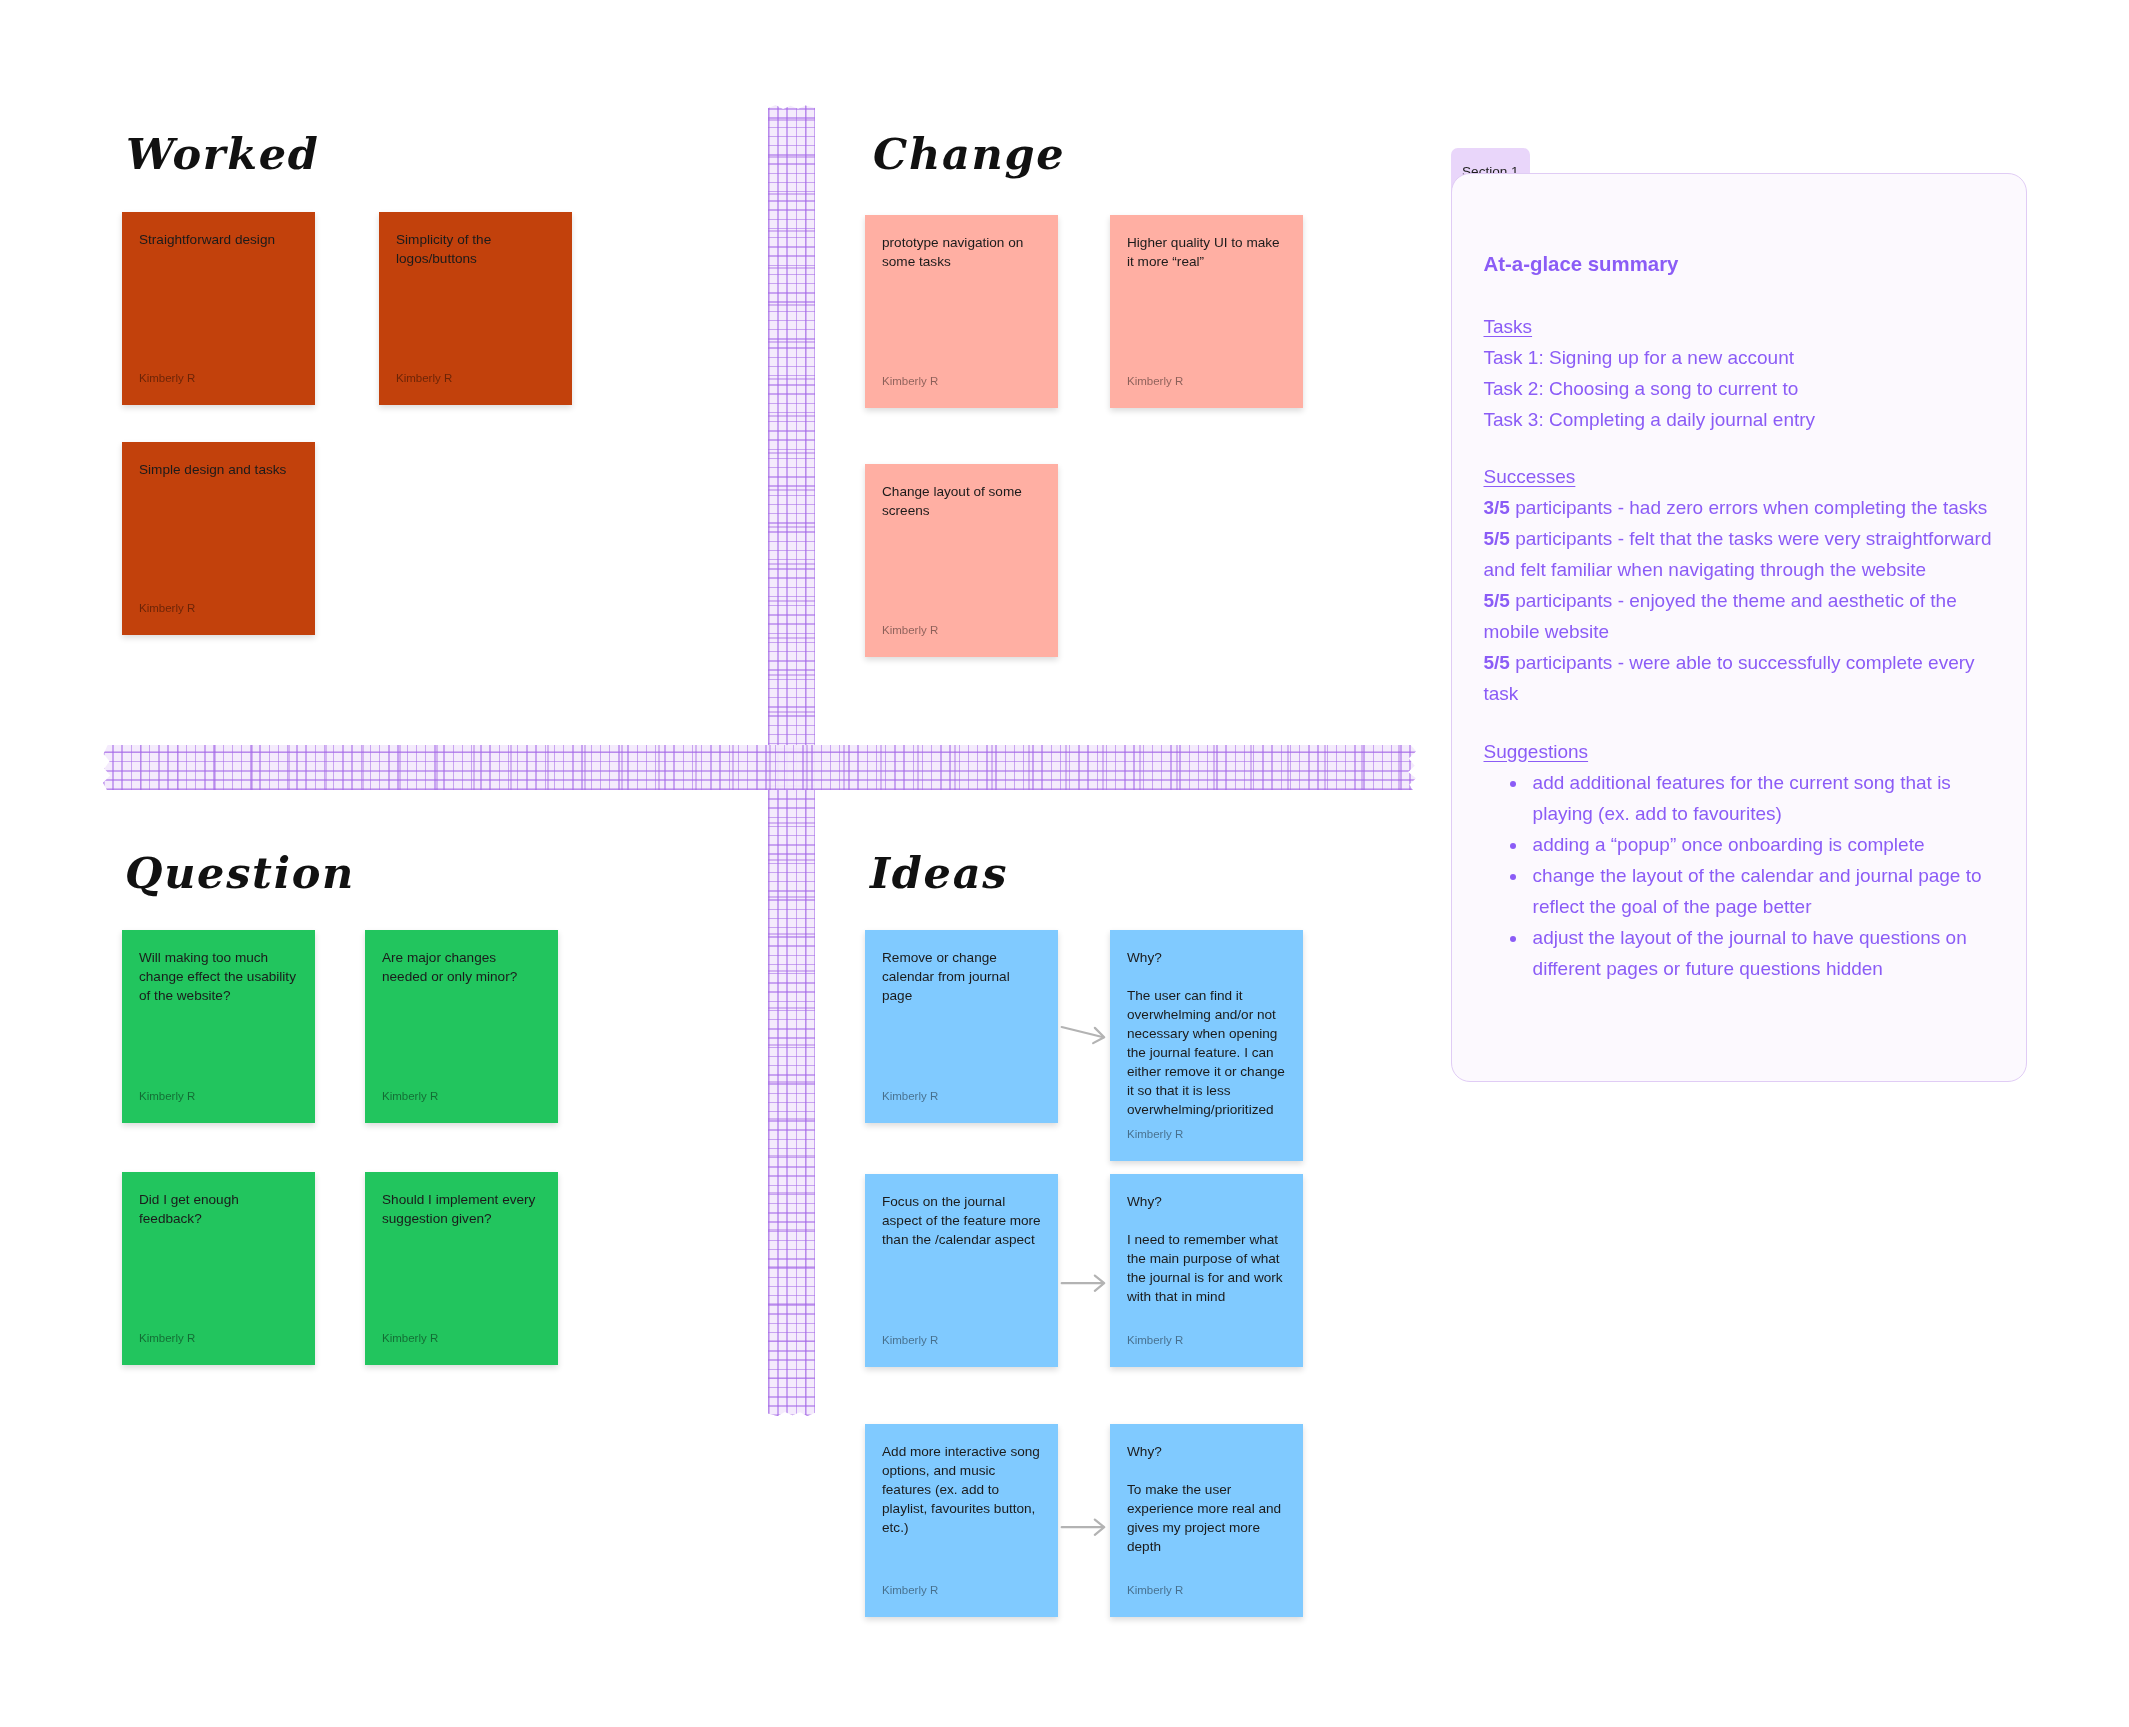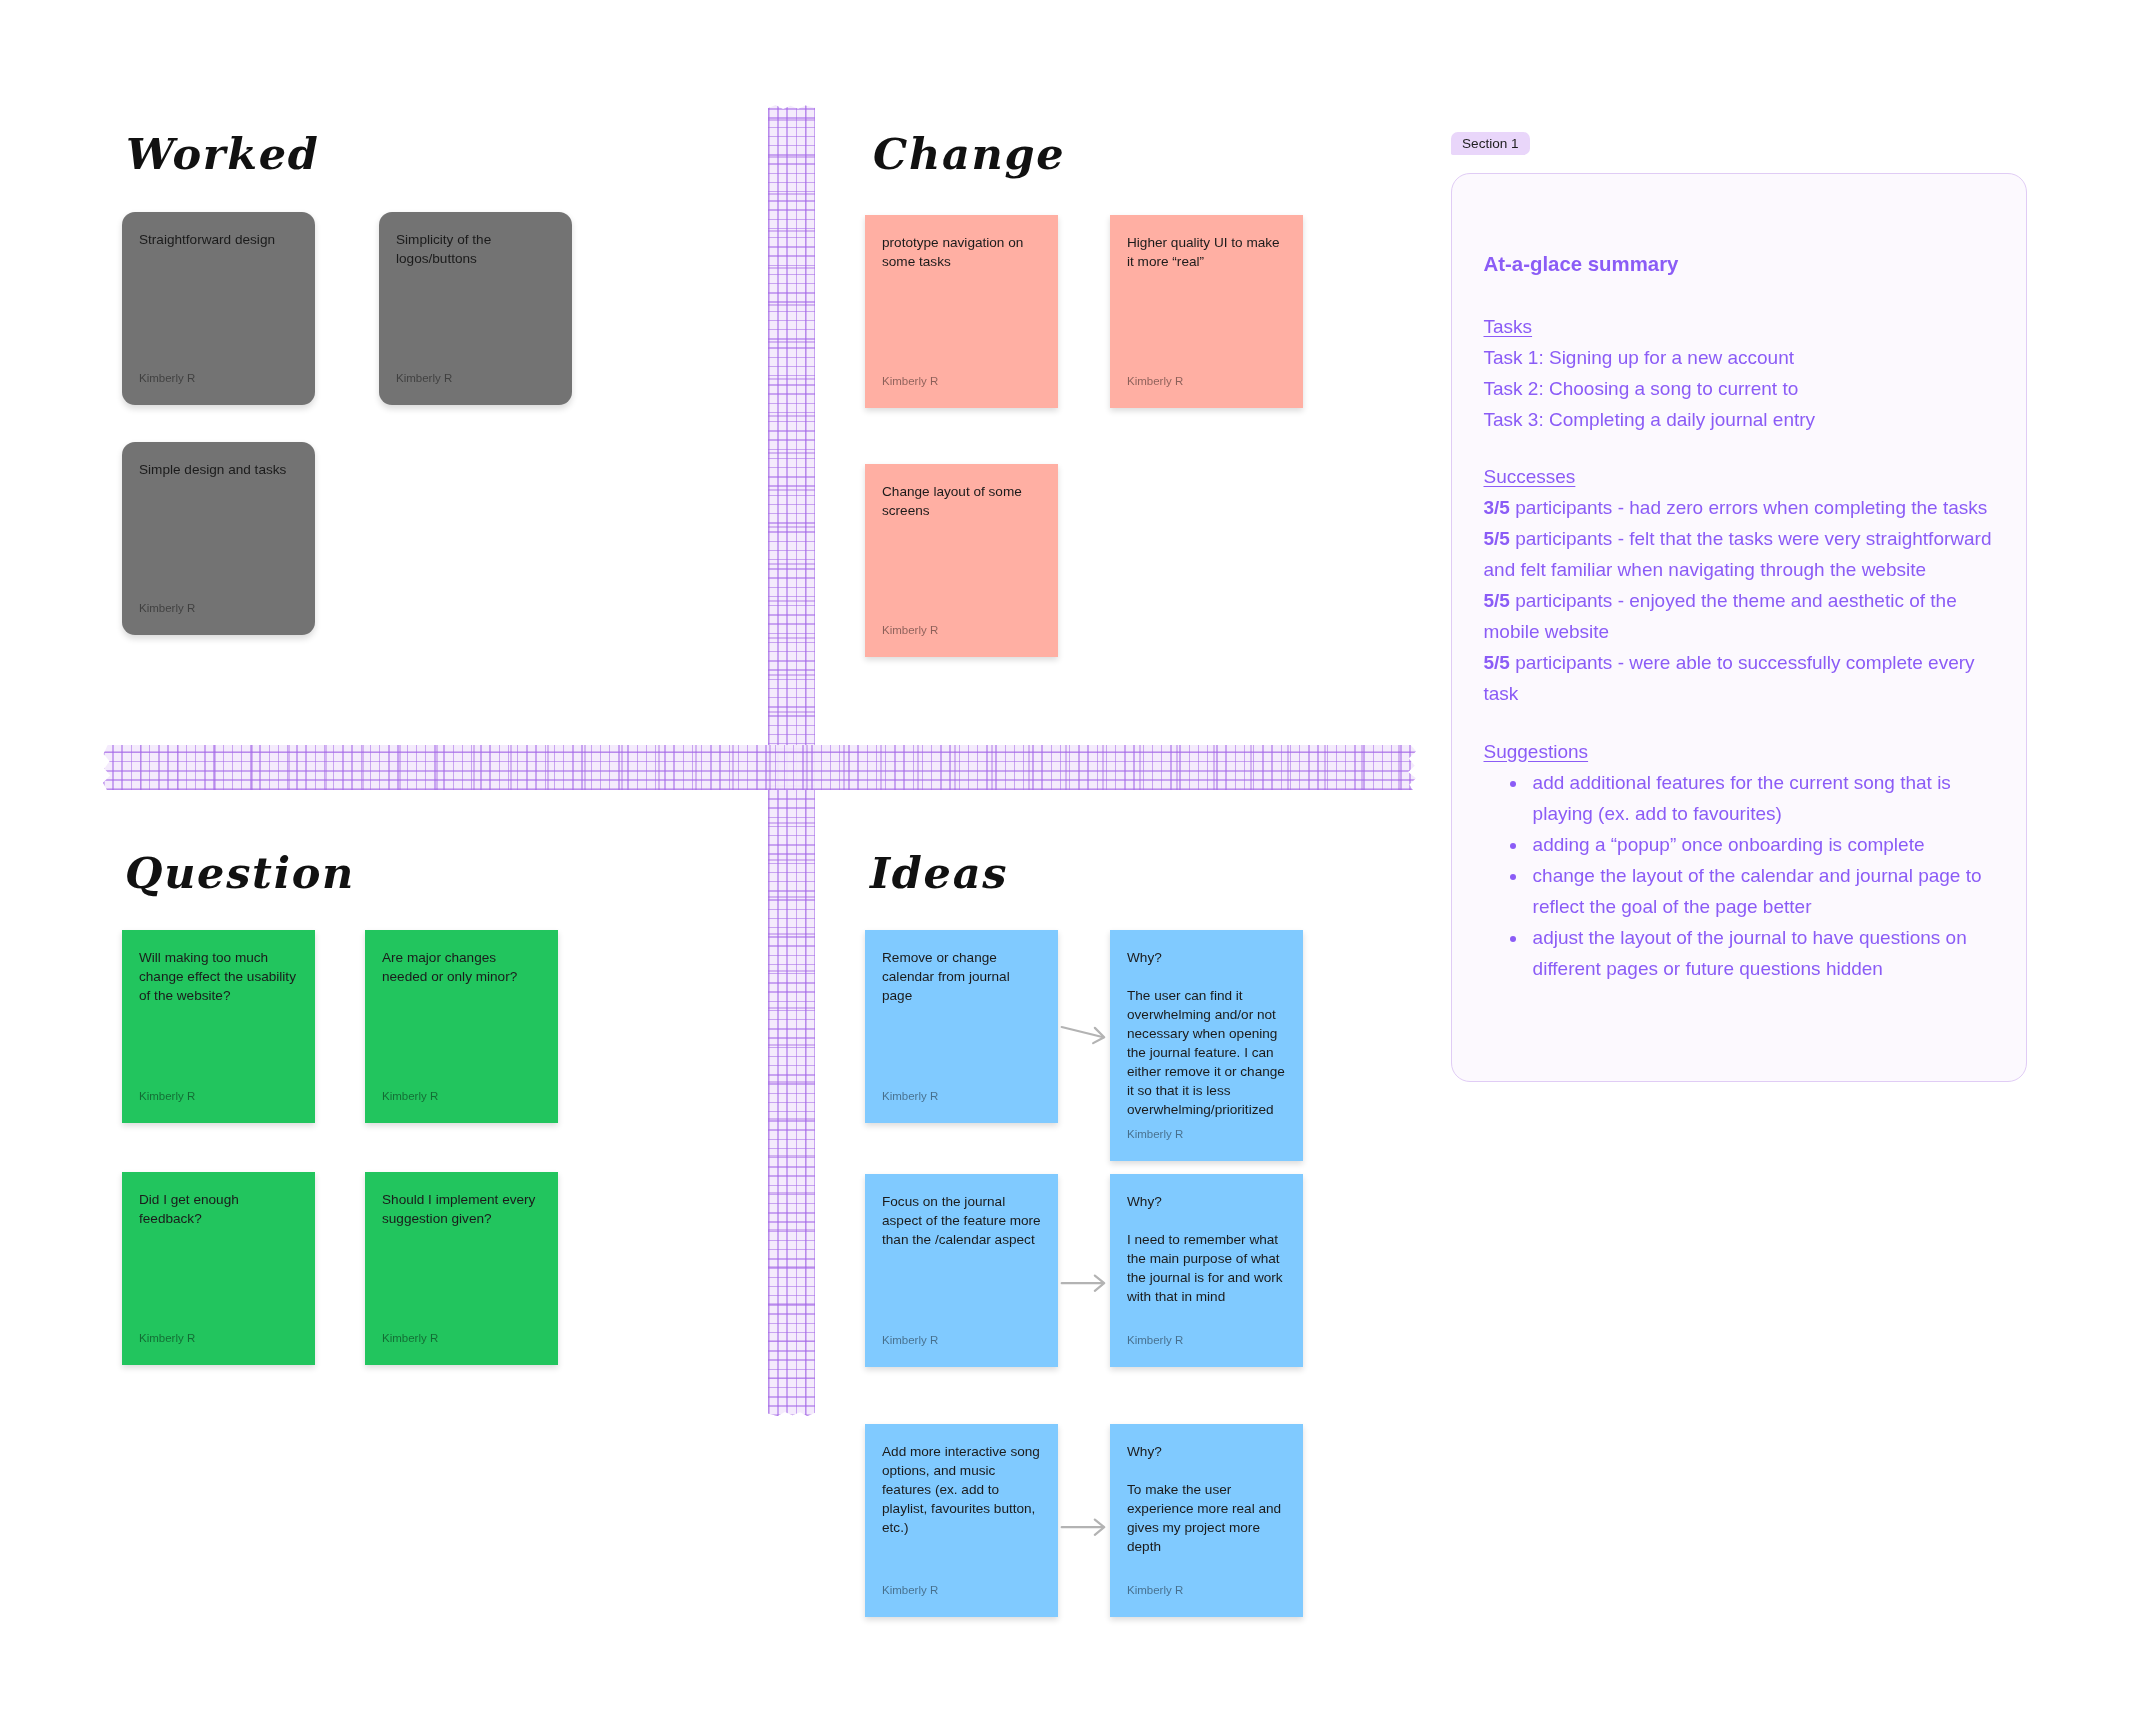--- a/index.html
+++ b/index.html
@@ -34,32 +34,32 @@
   .sticky{
     position:absolute;width:193px;height:193px;box-sizing:border-box;
     padding:18px 17px;box-shadow:0 3.4px 6px rgba(0,0,0,0.14);
   }
   .sticky .txt{
     font-size:13.6px;line-height:19px;color:#1b1b1b;white-space:pre-line;
   }
   .sticky .author{
     position:absolute;left:17px;bottom:21px;font-size:11.5px;color:rgba(0,0,0,0.45);margin-top:39px;
   }
-  .green{background:#737373;border-radius:13px;}
+  .green{background:#c2410c;}
   .red{background:#FFAFA3;}
   .violet{background:#22c55e;}
   .blue{background:#80CAFF;}
   .tall{height:231px;}
   
   .arrow{position:absolute;}
   .arrow path{stroke:#B3B3B3;stroke-width:2.6;fill:none;stroke-linecap:round;stroke-linejoin:round;}
   
   .badge{
-    position:absolute;left:1451px;top:132px;height:23px;line-height:23px;
-    background:#E9D6FA;border-radius:6.8px 6.8px 6.8px 1.7px;padding:0 11px;
+    position:absolute;left:1451px;top:148px;height:23px;line-height:23px;
+    background:#E9D6FA;border-radius:6.8px 6.8px 6.8px 1.7px;padding:12px 11px;
     font-size:13.6px;font-weight:500;color:#1e1e1e;
   }
   .panel{
     position:absolute;left:1451px;top:173px;width:576px;height:909px;box-sizing:border-box;
     background:#FCF9FE;border:1.7px solid #E0CCF5;border-radius:19px;
     padding:75px 31px 17px 31.5px;
     font-size:19px;line-height:31px;color:#8b5cf6;
   }
   .panel-title{font-size:20.4px;font-weight:700;margin:0 0 31px 0;}
   .panel-section{margin:0 0 26.4px 0;}

